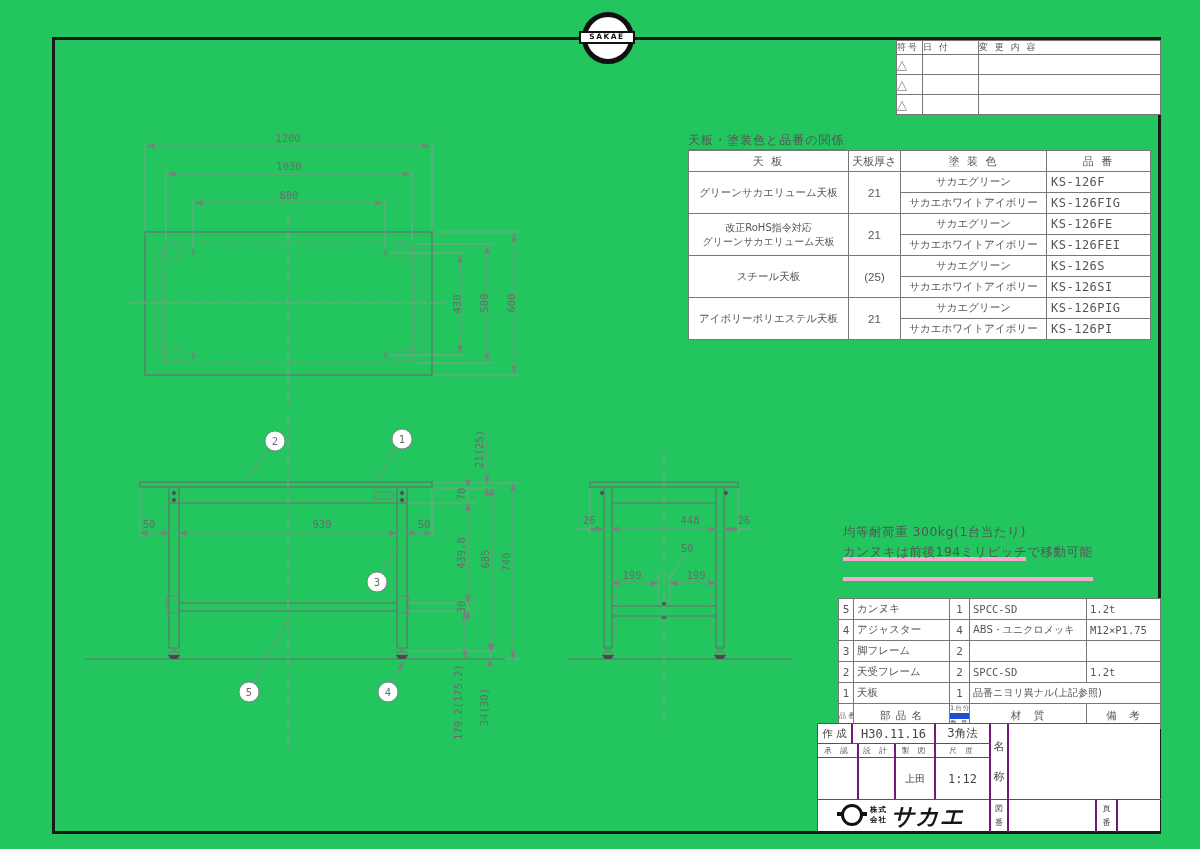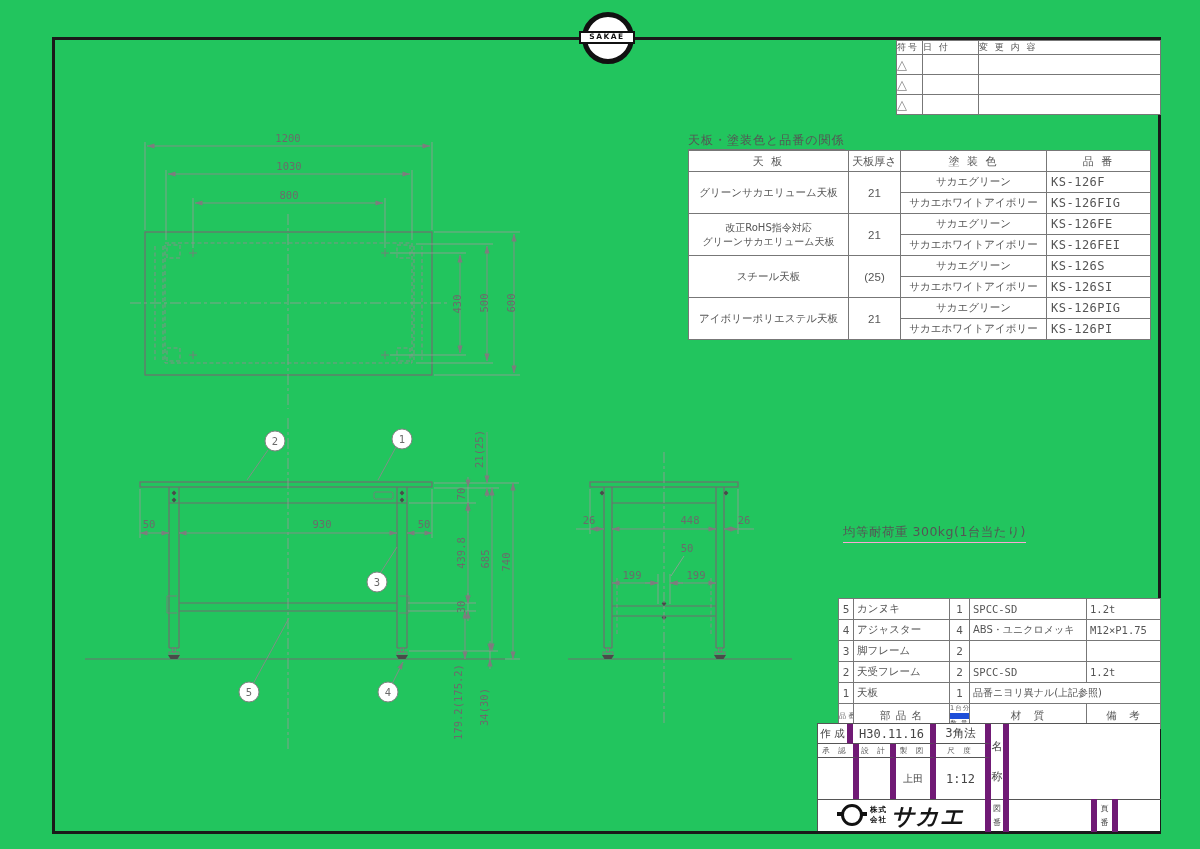--- a/index.html
+++ b/index.html
@@ -42,38 +42,38 @@
   .spec{left:688px;top:150px;width:462px;font-size:11px;color:#555;text-align:center}
   .spec th{height:20px;letter-spacing:2px}
   .spec td{height:20px}
   .spec .pn{font-family:"DejaVu Sans Mono",monospace;font-size:12px;letter-spacing:0.5px;text-align:left;padding-left:4px}
   .spec .cc{font-size:10.5px}
   .spec .tb{font-size:10.5px}
   .spec .tb2{font-size:10px;line-height:1.35}
   .spec .thk{font-family:Liberation Sans, sans-serif;font-size:11.5px}
   .cell-line:empty{display:none}
 
-  .note{position:absolute;font-size:12.5px;color:#555;letter-spacing:0.5px;border-bottom:1px solid #f9a8d4;padding-bottom:1px}
+  .note{position:absolute;font-size:12.5px;color:#555;letter-spacing:0.5px;border-bottom:4px solid #f9a8d4;padding-bottom:16px}
 
   .parts{left:838px;top:598px;width:322px;font-size:10.5px;color:#555}
   .parts td{height:20px}
   .parts .hr td{height:19px;text-align:center;letter-spacing:1px}
   .parts .num{text-align:center}
   .parts .nm{padding-left:3px;text-align:left}
   .parts .lt{font-family:"DejaVu Sans Mono",monospace;font-size:10.5px;padding-left:3px;text-align:left}
   .parts .jm{padding-left:3px;text-align:left;font-size:10px}
   .qh{font-size:6.5px;line-height:1.35;text-align:center}
   .qh .t{border-bottom:6px solid #1d4ed8}
 
   
   .tblock{position:absolute;left:817px;top:723px;width:343px;height:108px;border-top:1px solid #555;
           border-left:1px solid #555;box-sizing:border-box;background:#fff}
   .tc{position:absolute;box-sizing:border-box;display:flex;align-items:center;justify-content:center;
       font-size:10.5px;color:#444}
-  .br{border-right:6px solid #701a75}
+  .br{border-right:2px solid #701a75}
   .bb{border-bottom:1px solid #555}
   .sm{font-size:7.5px;letter-spacing:3px;color:#555}
   .mono{font-family:"DejaVu Sans Mono",monospace}
   .vstack{flex-direction:column;justify-content:space-evenly}
   .prod-line{height:18.7px;display:flex;align-items:center;justify-content:center;font-size:10.5px;color:#444}
   .prod-sep{border-bottom:1px solid #666}
   .emblem{position:absolute;left:23px;top:5px;width:16px;height:16px;border:3px solid #111;border-radius:50%;background:#fff}
   .emblem-band{position:absolute;left:19px;top:13px;width:30px;height:4px;background:#111}
   .kk{position:absolute;left:52px;top:6px;font-size:7.5px;font-weight:bold;line-height:1.3;color:#111;letter-spacing:1px}
   .sakae-name{position:absolute;left:73px;top:2px;font-size:23px;font-weight:900;font-style:italic;
@@ -293,20 +293,21 @@
       <td class="pn">KS-126PIG</td>
     </tr>
     <tr>
       <td class="cc">サカエホワイトアイボリー</td>
       <td class="pn">KS-126PI</td>
     </tr>
   </tbody>
     </table>
 
   <div class="note" style="left:843px;top:524px">均等耐荷重 300kg(1台当たり)</div>
+  <div class="note" style="left:843px;top:544px">カンヌキは前後194ミリピッチで移動可能</div>
 
   <table class="parts">
     <colgroup>
         <col style="width:15px">
         <col style="width:96px">
         <col style="width:20px">
         <col style="width:117px">
         <col style="width:74px">
       </colgroup>
     <tbody>

